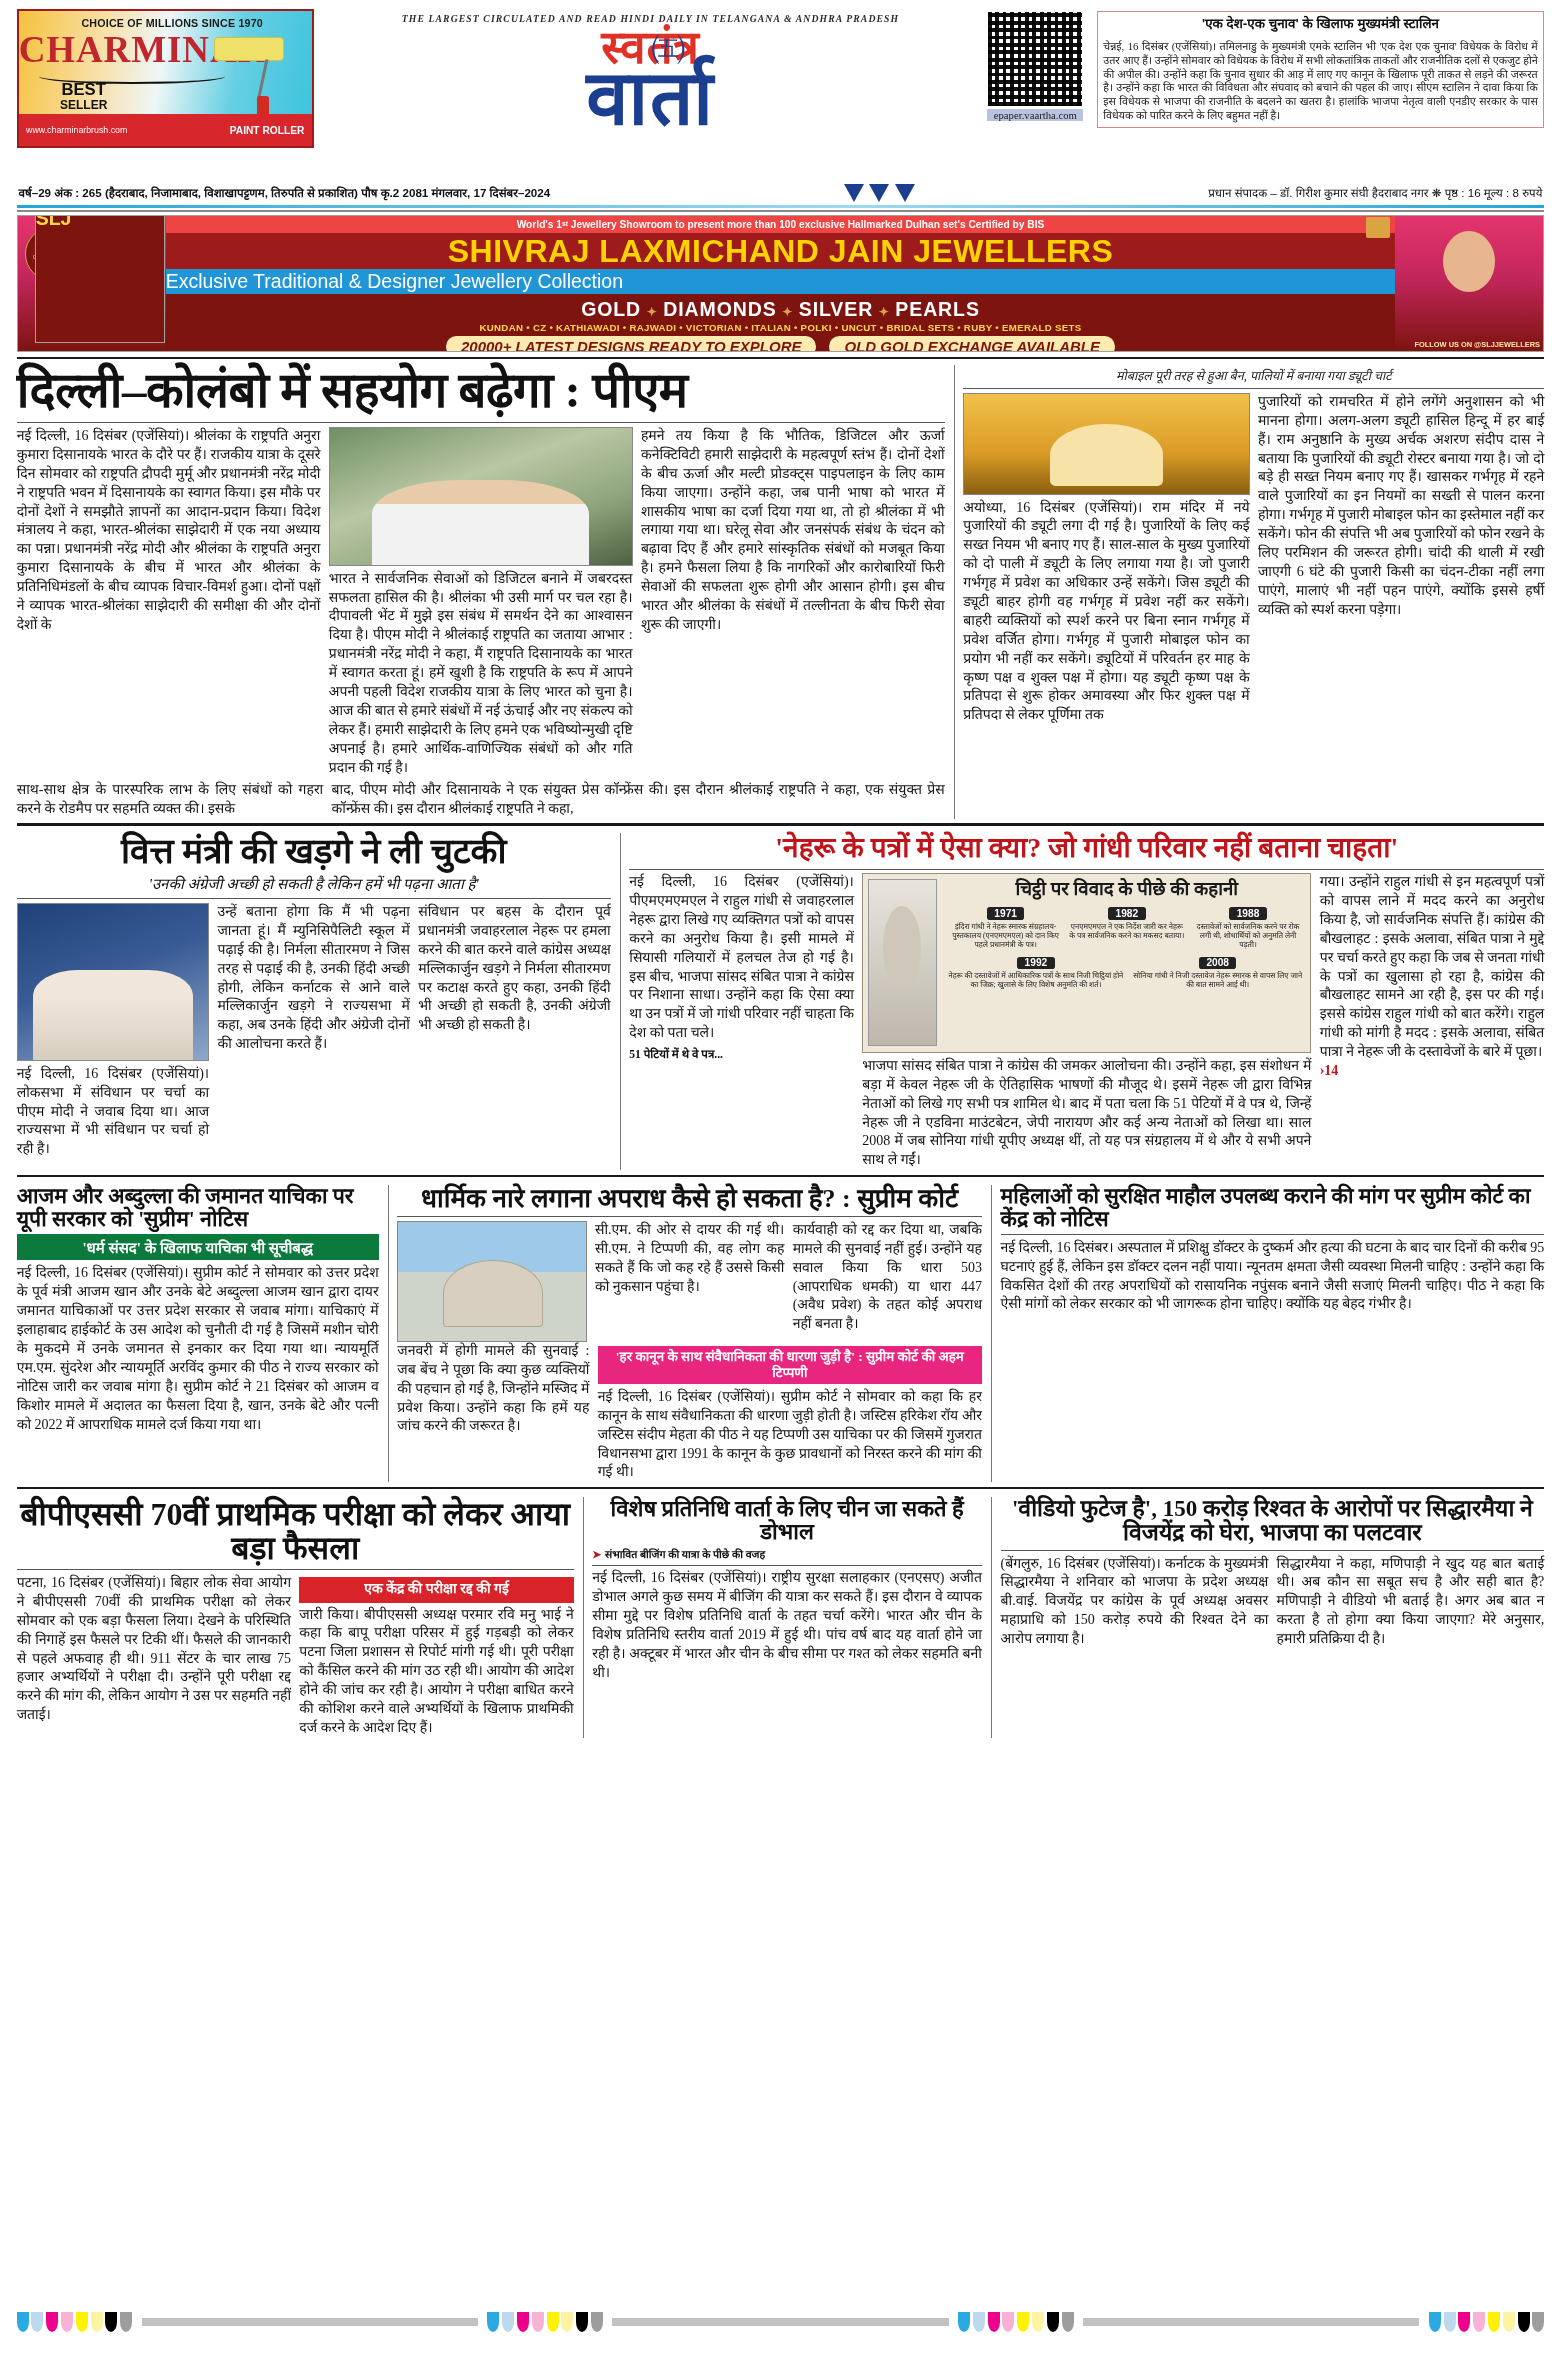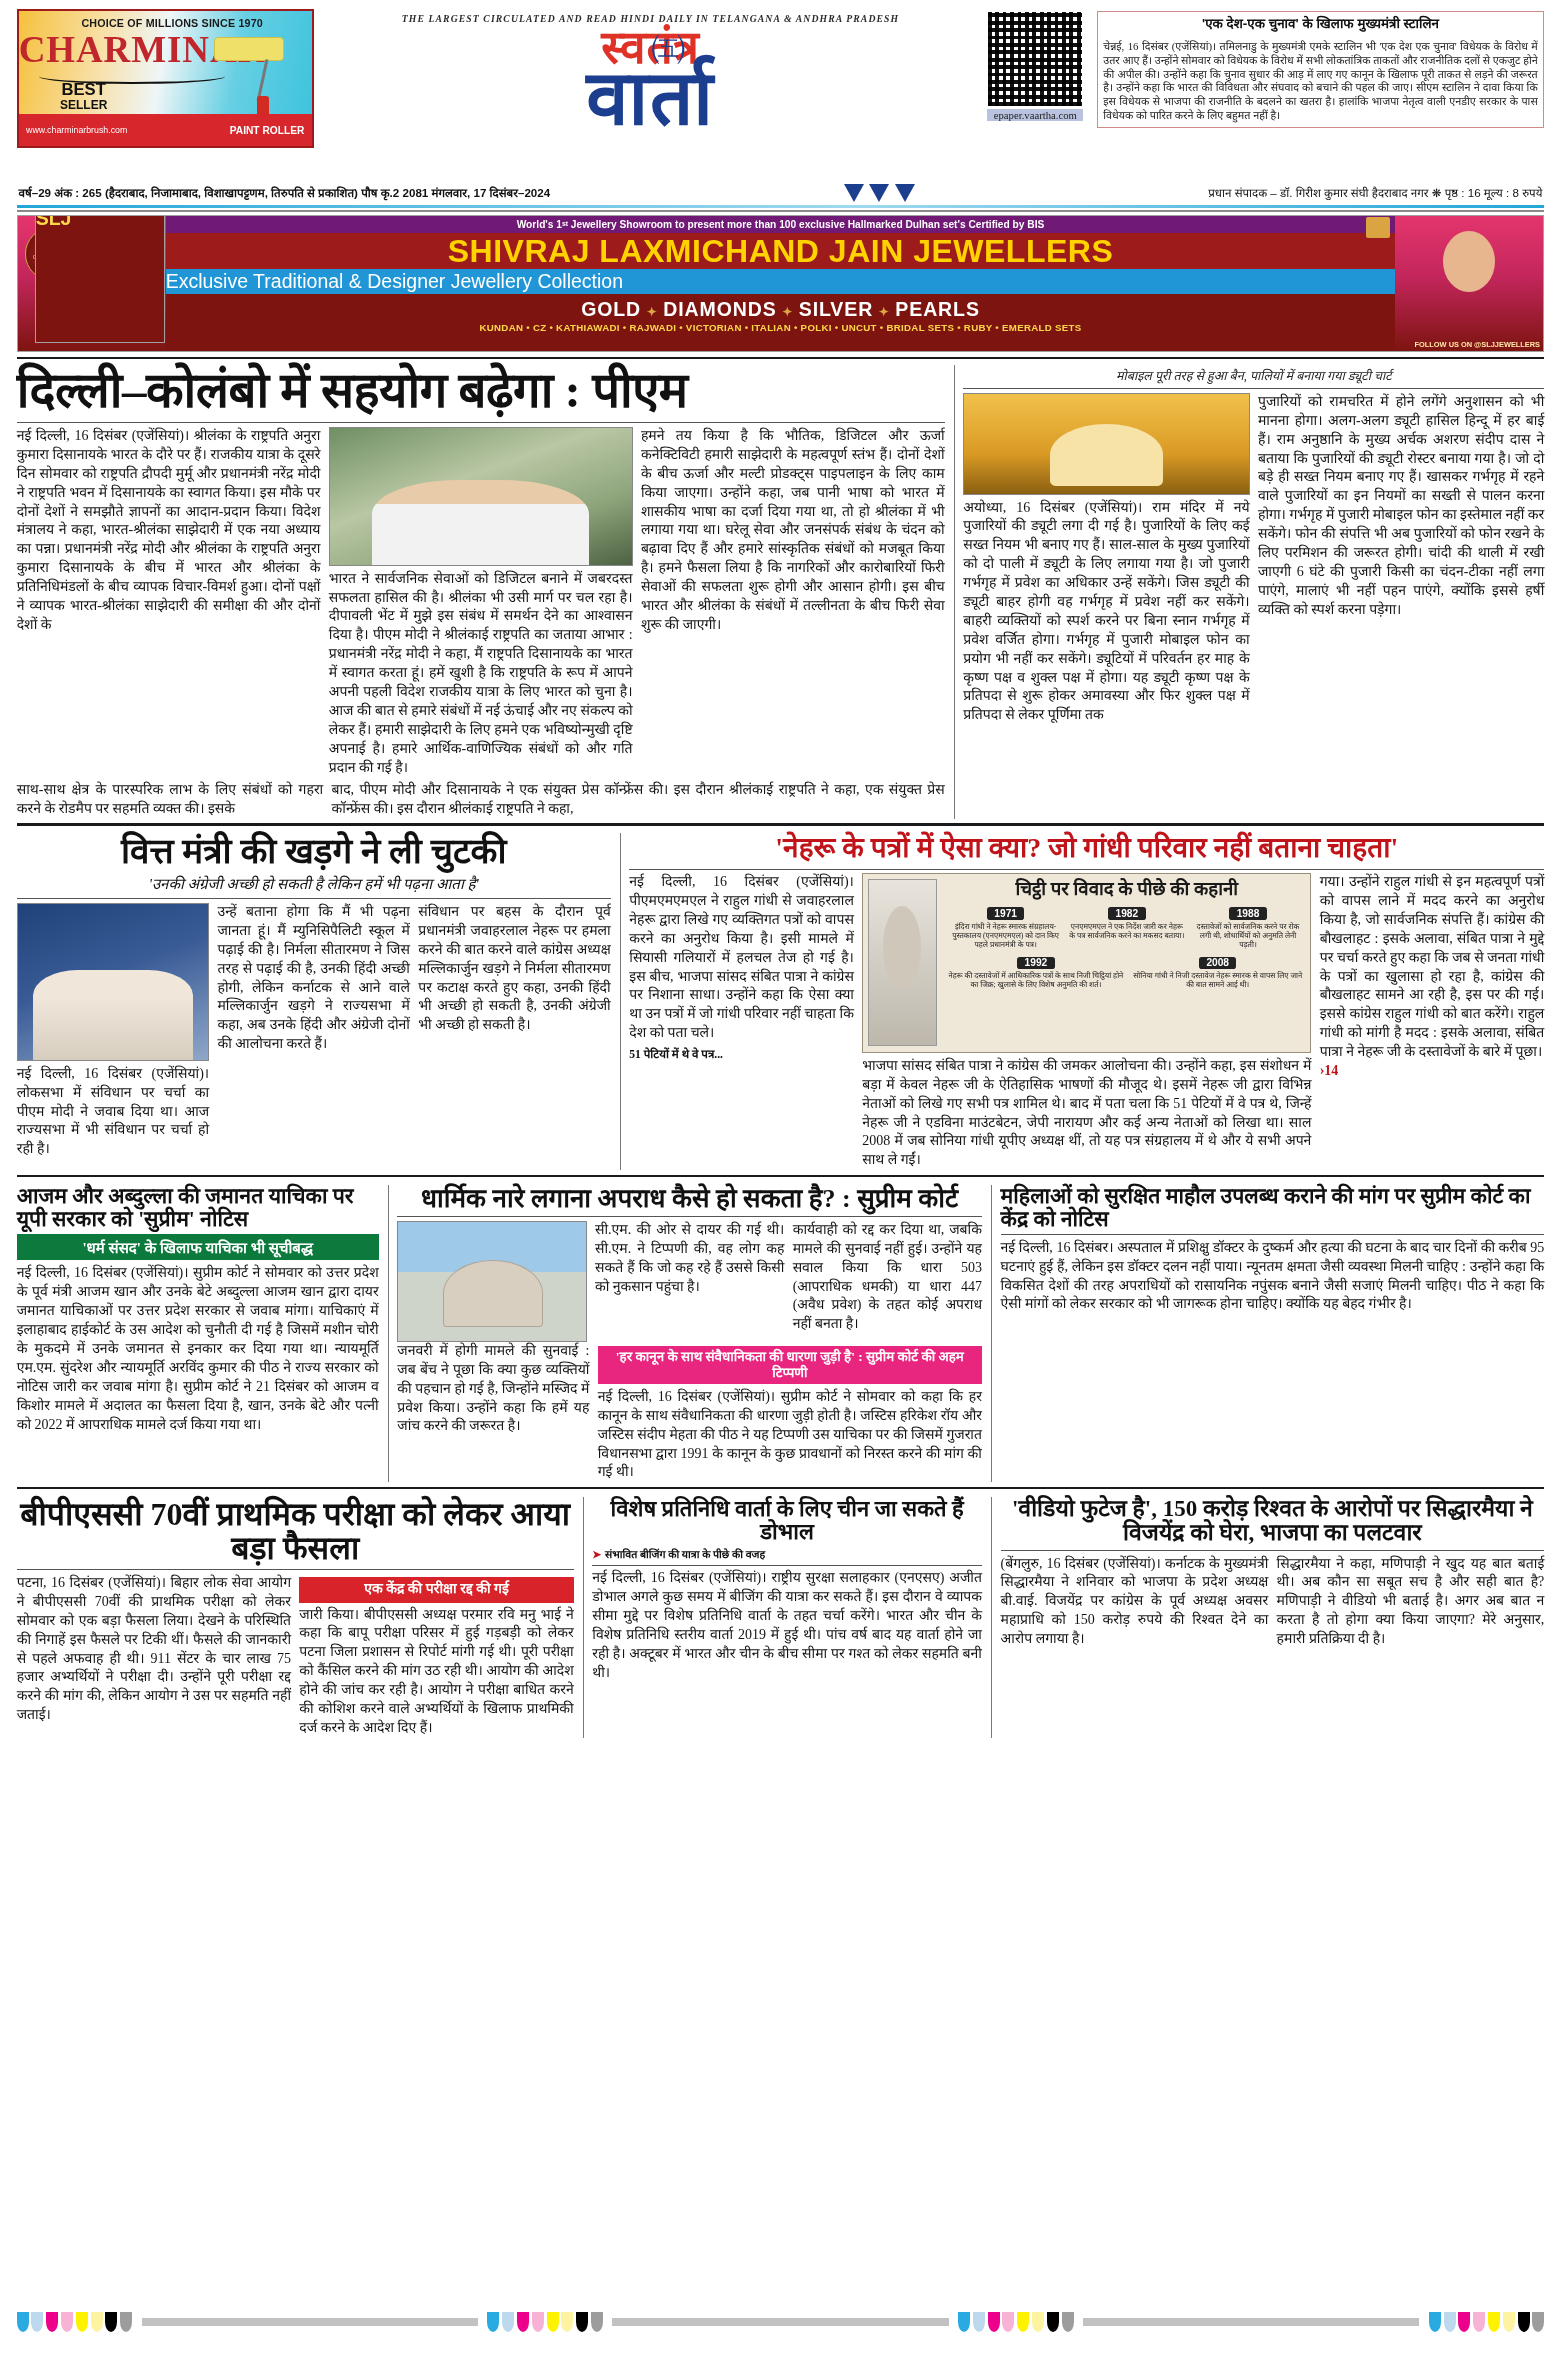--- a/index.html
+++ b/index.html
@@ -169,21 +169,21 @@
     display:flex;align-items:center;justify-content:center;
   }
   .slj-wl {
     position:absolute; left:17px; bottom:7.4px; width:130px; color:#ffe9a8;
     font-family:"Liberation Sans",sans-serif; font-weight:bold; text-align:center;
   }
   .slj-wl div{ margin:0.9px 0; font-size:10.2px; }
   .slj-wl .slj{ font-size:19.5px;color:#ffd84a;}
   .slj-center { flex:1 1 auto; display:flex; flex-direction:column; }
   .slj-top {
-    background:#701a75; color:#fff; text-align:center;
+    background:#ef4444; color:#fff; text-align:center;
     font-family:"Liberation Sans",sans-serif; font-size:10.2px; font-weight:bold;
     padding:2.8px 0; position:relative;
   }
   .slj-bis{position:absolute;right:5.6px;top:0.9px;width:24px;height:20.4px;background:#d9a441;border-radius:1.9px;}
   .slj-name {
     background:#9e1b1b; color:#ffd200; text-align:center;
     font-family:"Liberation Sans",sans-serif; font-weight:bold;
     font-size:32px; line-height:1.08; letter-spacing:0.5px; padding:0.9px 0;
   }
   .slj-sub {
@@ -436,20 +436,24 @@
       <div class="slj-top">
         <span>World's 1ˢᵗ Jewellery Showroom to present more than 100 exclusive Hallmarked Dulhan set's Certified by BIS</span>
         <i class="slj-bis"></i>
       </div>
       <div class="slj-name">SHIVRAJ LAXMICHAND JAIN JEWELLERS</div>
       <div class="slj-sub">Exclusive Traditional &amp; Designer Jewellery Collection</div>
       <div class="slj-cats">
         <em style="font-style:normal">GOLD</em><span>✦</span><em style="font-style:normal">DIAMONDS</em><span>✦</span><em style="font-style:normal">SILVER</em><span>✦</span><em style="font-style:normal">PEARLS</em>
       </div>
       <div class="slj-sub2">KUNDAN • CZ • KATHIAWADI • RAJWADI • VICTORIAN • ITALIAN • POLKI • UNCUT • BRIDAL SETS • RUBY • EMERALD SETS</div>
+      <div class="slj-pills">
+        <div>20000+ LATEST DESIGNS READY TO EXPLORE</div>
+        <div>OLD GOLD EXCHANGE AVAILABLE</div>
+      </div>
 
     </div>
     <div class="slj-model-r">
       <div class="slj-face"></div>
       <div class="slj-wl" style="bottom:1.9px">
           <div style="font-size:7.4px">FOLLOW US ON @SLJJEWELLERS</div>
         </div>
     </div>
   </div>
 

